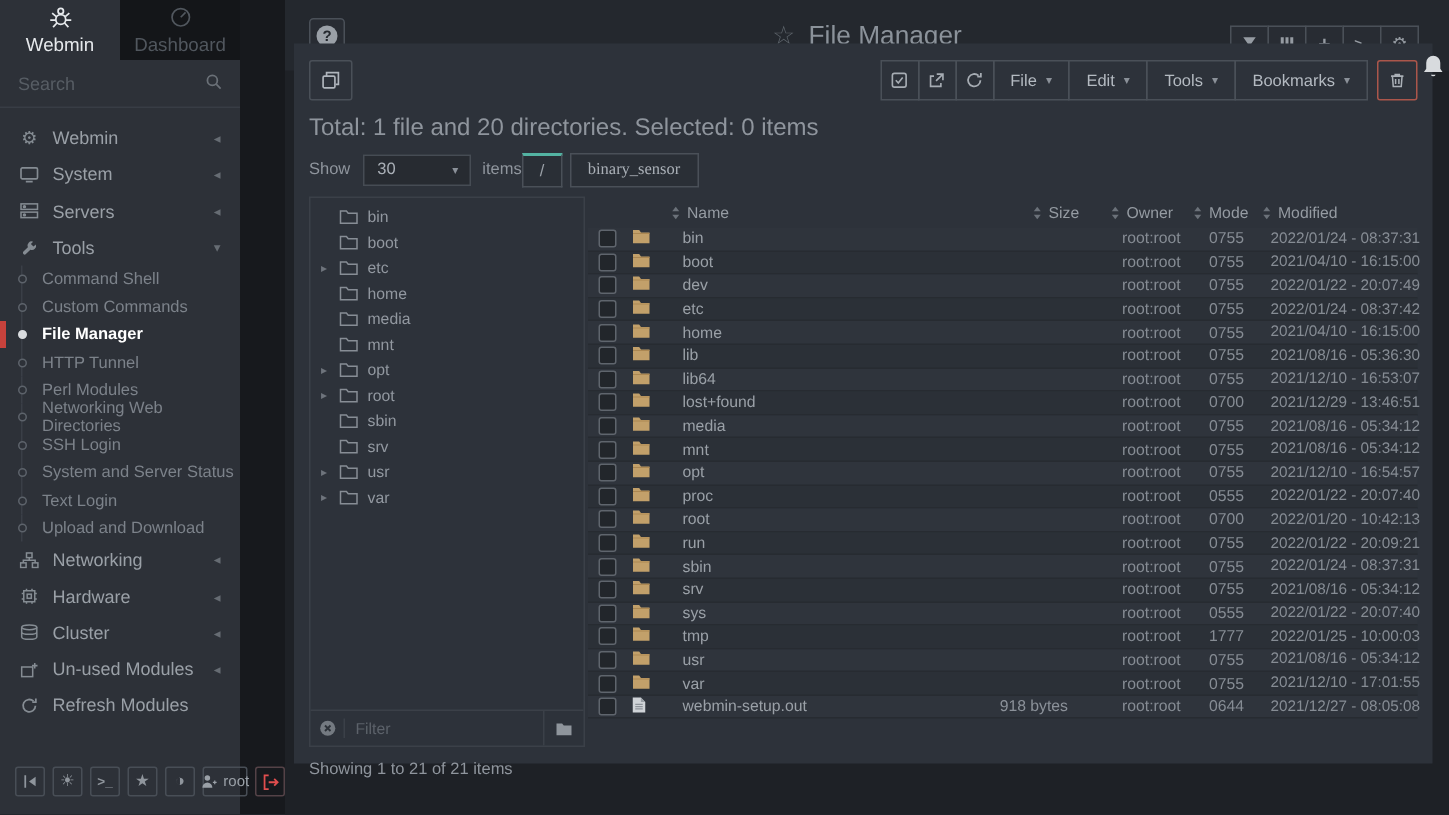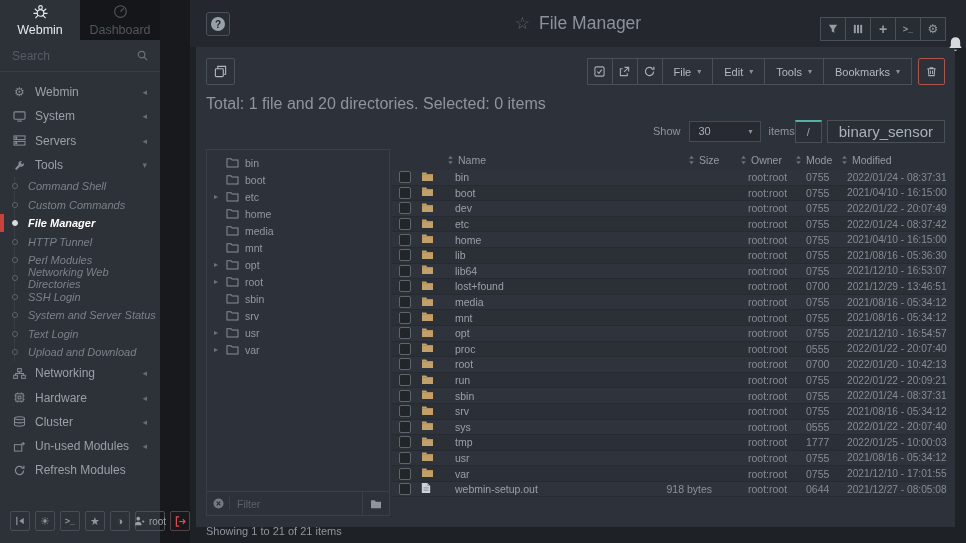--- a/index.html
+++ b/index.html
@@ -25,21 +25,21 @@
 
   .side-nav{padding-top:8px;}
   .nav-cat{position:relative;height:24.3px;display:flex;align-items:center;color:#9aa0a7;font-size:12px;cursor:pointer;}
   .nav-cat .cat-ico{width:17px;margin-left:11px;color:#858c93;font-size:11px;display:inline-flex;justify-content:center;}
   .nav-cat .lbl{margin-left:7px;}
   .nav-cat .chev{position:absolute;right:13px;font-size:9px;color:#666c73;}
   .nav-sub{position:relative;height:18.4px;display:flex;align-items:center;font-size:11px;color:#7c828a;cursor:pointer;}
   .nav-sub .guide{position:absolute;left:14px;top:0;bottom:0;width:1px;background:#3a3f47;}
   .nav-sub .dot{position:absolute;left:12px;width:4px;height:4px;border:1px solid #5d636b;border-radius:50%;
        background:#2d3138;z-index:1;}
-  .nav-sub .lbl{margin-left:28px;position:relative;z-index:1;font-style:italic;}
+  .nav-sub .lbl{margin-left:28px;position:relative;z-index:1;}
   .nav-sub.active{color:#ffffff;font-weight:bold;}
   .nav-sub.active .dot{background:#d9dcdf;border-color:#d9dcdf;}
   .nav-sub.active::before{content:'';position:absolute;left:0;top:0;bottom:0;width:4px;background:#c7423c;}
 
   .side-footer{position:absolute;left:0;bottom:6px;height:32px;width:190px;display:flex;align-items:center;
        padding-left:10px;gap:5px;box-sizing:border-box;}
   .f-btn{height:20px;min-width:20px;border:1px solid #484e56;border-radius:2px;background:transparent;
        color:#8f959c;display:inline-flex;align-items:center;justify-content:center;font-size:10px;padding:0;}
   .f-btn.user{padding:0 6px;gap:4px;font-size:10px;color:#9aa0a7;}
   .f-btn.logout{color:#e14e4e;border-color:#544247;}
@@ -59,45 +59,45 @@
        display:flex;align-items:center;justify-content:center;margin-left:-1px;padding:0;}
   .icn-terminal{font-size:9px;font-weight:bold;}
   .icn-gear{font-size:12px;}
   .icn-plus{font-size:14px;font-weight:bold;}
   .icn-sun{font-size:11px;}
   .icn-star{font-size:11px;}
   .icn-half_circle{font-size:11px;}
   .bell{position:absolute;right:3px;top:36px;z-index:9;cursor:pointer;}
 
   
-  .panel{position:absolute;left:6px;top:47px;width:759px;height:480px;background:#2d323a;
+  .panel{position:absolute;left:6px;top:29px;width:759px;height:480px;background:#2d323a;
        padding:0 10px;box-sizing:border-box;}
   .toolbar-row{margin-top:11px;display:flex;justify-content:space-between;align-items:center;}
   .btn{border:1px solid #4a5058;background:transparent;color:#aeb4bb;height:27px;display:inline-flex;
        align-items:center;justify-content:center;box-sizing:border-box;font-size:11px;}
   .copy-btn{width:29px;border-radius:2px;color:#b0b6bd;}
   .tb-right{display:flex;align-items:center;}
   .tb-group{display:flex;}
   .tb-group .btn{margin-left:-1px;border-radius:0;}
   .icon-btn{width:26px;color:#a6acb3;}
   .menu-btn{padding:0 11px;gap:6px;color:#b4bac1;}
   .caret{font-size:8px;color:#8b9199;}
   .trash-btn{width:27px;margin-left:6px;border-color:#ab564b;border-radius:2px;color:#aab0b7;}
 
   .total-line{margin-top:10px;font-size:16px;color:#8f959d;}
-  .show-row{margin-top:6px;display:flex;justify-content:flex-end;align-items:center;height:24px;}
+  .show-row{margin-top:6px;display:flex;justify-content:flex-start;align-items:center;height:24px;}
   .show-left{display:flex;align-items:center;gap:8px;font-size:11px;color:#8f959d;}
   .select-box{position:relative;width:72px;height:21px;border:1px solid #464c54;background:#272b31;
        color:#a9afb6;font-size:11px;display:flex;align-items:center;padding-left:9px;box-sizing:border-box;cursor:pointer;}
   .select-box .caret{position:absolute;right:7px;}
   .crumbs{display:flex;gap:5px;}
   .crumb-root{width:27px;height:23px;border:1px solid #4a5058;border-top:2px solid #53b3a2;background:#2a2f36;
        color:#9aa0a7;font-size:11px;display:flex;align-items:center;justify-content:center;box-sizing:border-box;}
   .crumb-cur{height:23px;padding:0 11px;border:1px solid #4a5058;background:#2a2f36;color:#aab0b7;
-       font-size:15px;display:flex;align-items:center;box-sizing:border-box;}
+       font-size:11px;display:flex;align-items:center;box-sizing:border-box;font-family:Liberation Serif, serif;}
 
   .content-split{margin-top:6px;display:flex;gap:2px;height:367px;}
   .tree-box{width:184px;border:1px solid #3b4048;box-sizing:border-box;display:flex;flex-direction:column;}
   .tree-list{padding-top:4px;}
   .tree-row{height:17px;display:flex;align-items:center;padding-left:7px;font-size:10.5px;color:#9298a0;cursor:pointer;}
   .tree-row .exp{width:12px;font-size:8px;color:#6e747c;}
   .tree-row .f-ico{margin-right:6px;color:#878d95;display:inline-flex;}
   .filter-bar{margin-top:auto;height:23px;border-top:1px solid #3b4048;display:flex;align-items:center;}
   .filter-clear{margin:0 5px 0 6px;display:inline-flex;cursor:pointer;}
   .filter-div{width:1px;height:13px;background:#3b4048;}

